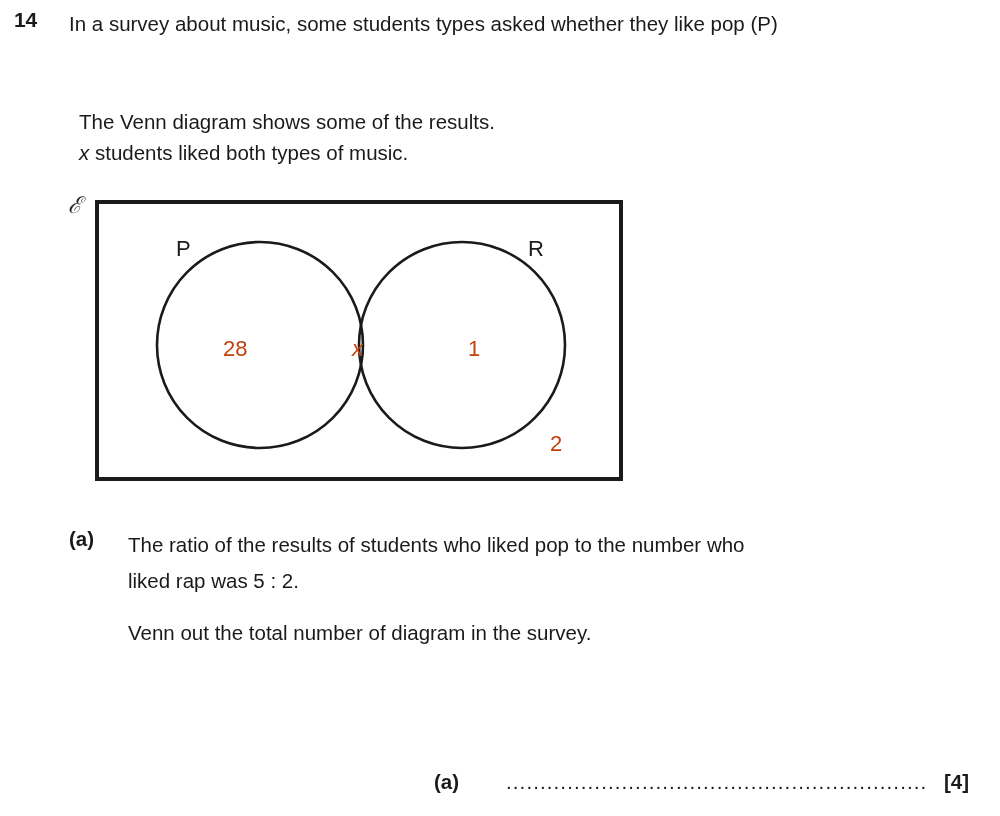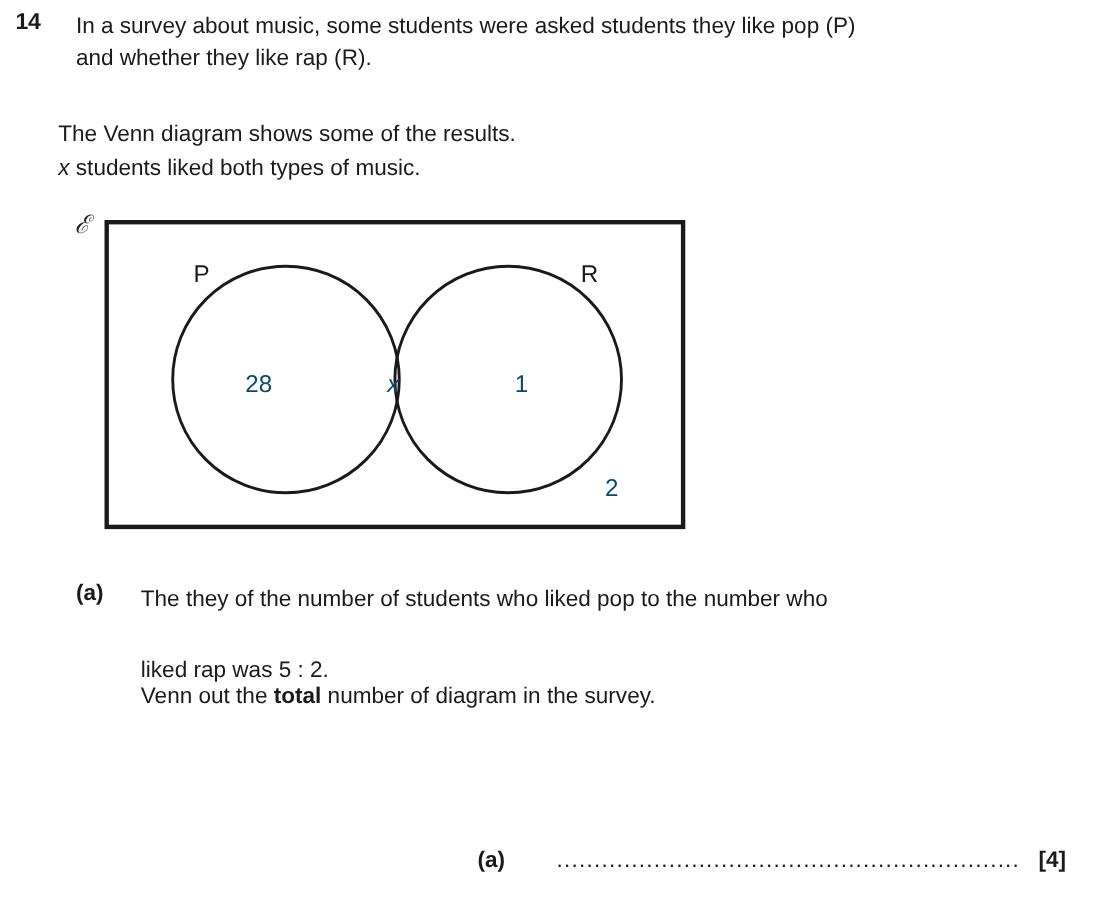--- a/index.html
+++ b/index.html
@@ -30,21 +30,21 @@
     left: 69px;
     top: 9px;
     width: 920px;
     font-size: 20.5px;
     line-height: 29px;
   }
   .q-body .line2 { display: block; }
 
   .para-results {
     position: absolute;
-    left: 53px;
+    left: 79px;
     top: 106px;
     font-size: 20.5px;
     line-height: 31px;
   }
   .para-results .ital { font-style: italic; }
 
   
   .venn-wrap {
     position: absolute;
     left: 60px;
@@ -72,21 +72,21 @@
     font-size: 22px;
     line-height: 22px;
     color: #1a1a1a;
   }
   .lbl-P { left: 116px; top: 48px; }
   .lbl-R { left: 468px; top: 48px; }
   .num {
     position: absolute;
     font-size: 22px;
     line-height: 22px;
-    color: #0c4a6e;
+    color: #c2410c;
   }
   .num-28   { left: 163px; top: 148px; }
   .num-x    { left: 292px; top: 148px; font-style: italic; }
   .num-1    { left: 408px; top: 148px; }
   .num-13   { left: 490px; top: 243px; }
 
   
   .part-a-marker {
     position: absolute;
     left: 69px;
@@ -95,28 +95,28 @@
     font-weight: bold;
   }
   .part-a-text {
     position: absolute;
     left: 128px;
     top: 527px;
     width: 830px;
     font-size: 20.5px;
     line-height: 36px;
   }
-  .part-a-text .l2 { display: block; margin-top: 28px; }
+  .part-a-text .l2 { display: block; }
   .work-out {
     position: absolute;
     left: 128px;
     top: 621px;
     font-size: 20.5px;
   }
-  .work-out b { font-weight: bold; }
+  .work-out b { font-weight: normal; }
 
   
   .answer-row {
     position: absolute;
     left: 0;
     top: 770px;
     width: 1000px;
     height: 34px;
   }
   .answer-label {
@@ -144,22 +144,21 @@
     font-size: 20.5px;
     font-weight: bold;
   }
 </style>
 </head>
 <body>
 
 <div class="q-number">14</div>
 
 <div class="q-body">
-  <span>In a survey about music, some students were asked students they like pop (P)</span>
-  <span class="line2">and whether they like rap (R).</span>
+  <span>In a survey about music, some students types asked whether they like pop (P)</span>
 </div>
 
 <div class="para-results">
   <span>The Venn diagram shows some of the results.</span><br>
   <span class="ital">x</span><span> students liked both types of music.</span>
 </div>
 
 <div class="venn-wrap">
 
   <div class="venn-universal">ℰ</div>
@@ -175,21 +174,21 @@
 
   <div class="num num-28">28</div>
   <div class="num num-x">x</div>
   <div class="num num-1">1</div>
   <div class="num num-13">2</div>
 </div>
 
 <div class="part-a-marker">(a)</div>
 
 <div class="part-a-text">
-  <span>The they of the number of students who liked pop to the number who</span>
+  <span>The ratio of the results of students who liked pop to the number who</span>
   <span class="l2">liked rap was 5 : 2.</span>
 </div>
 
 <div class="work-out">
   <span>Venn out the </span><b>total</b><span> number of diagram in the survey.</span>
 </div>
 
 <div class="answer-row">
   <div class="answer-label">(a)</div>
   <div class="answer-dots">..............................................................</div>

